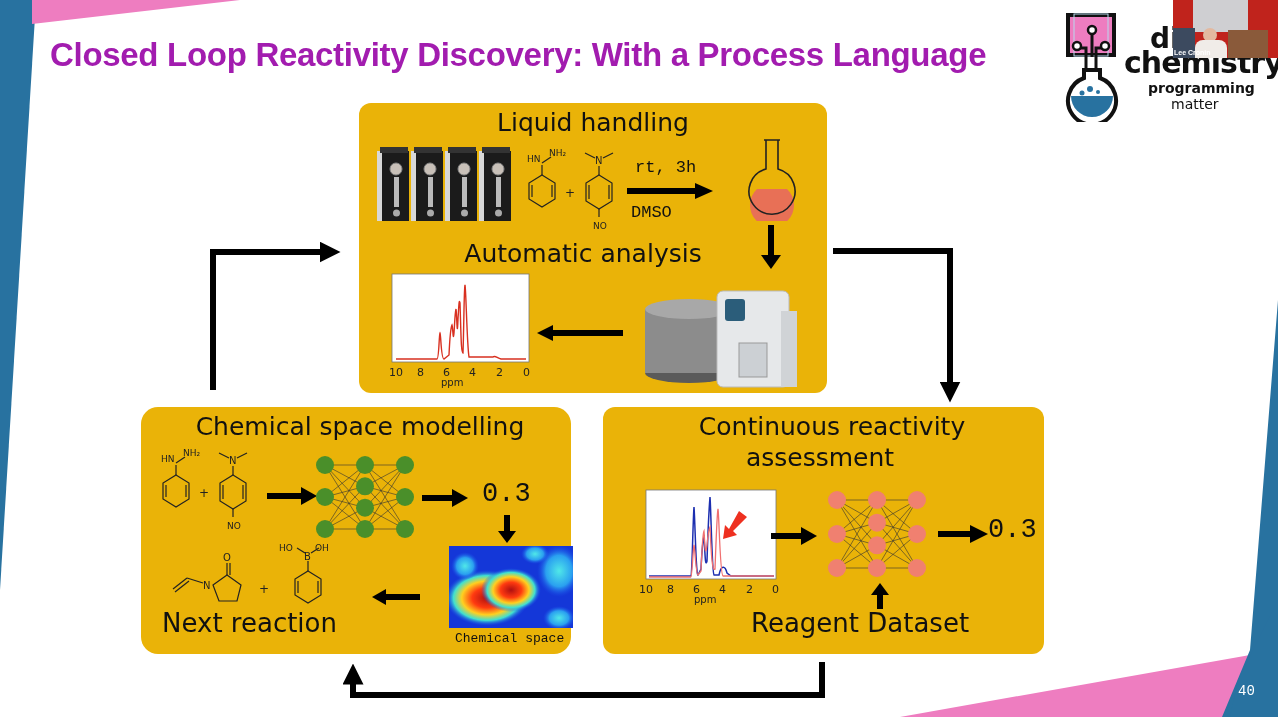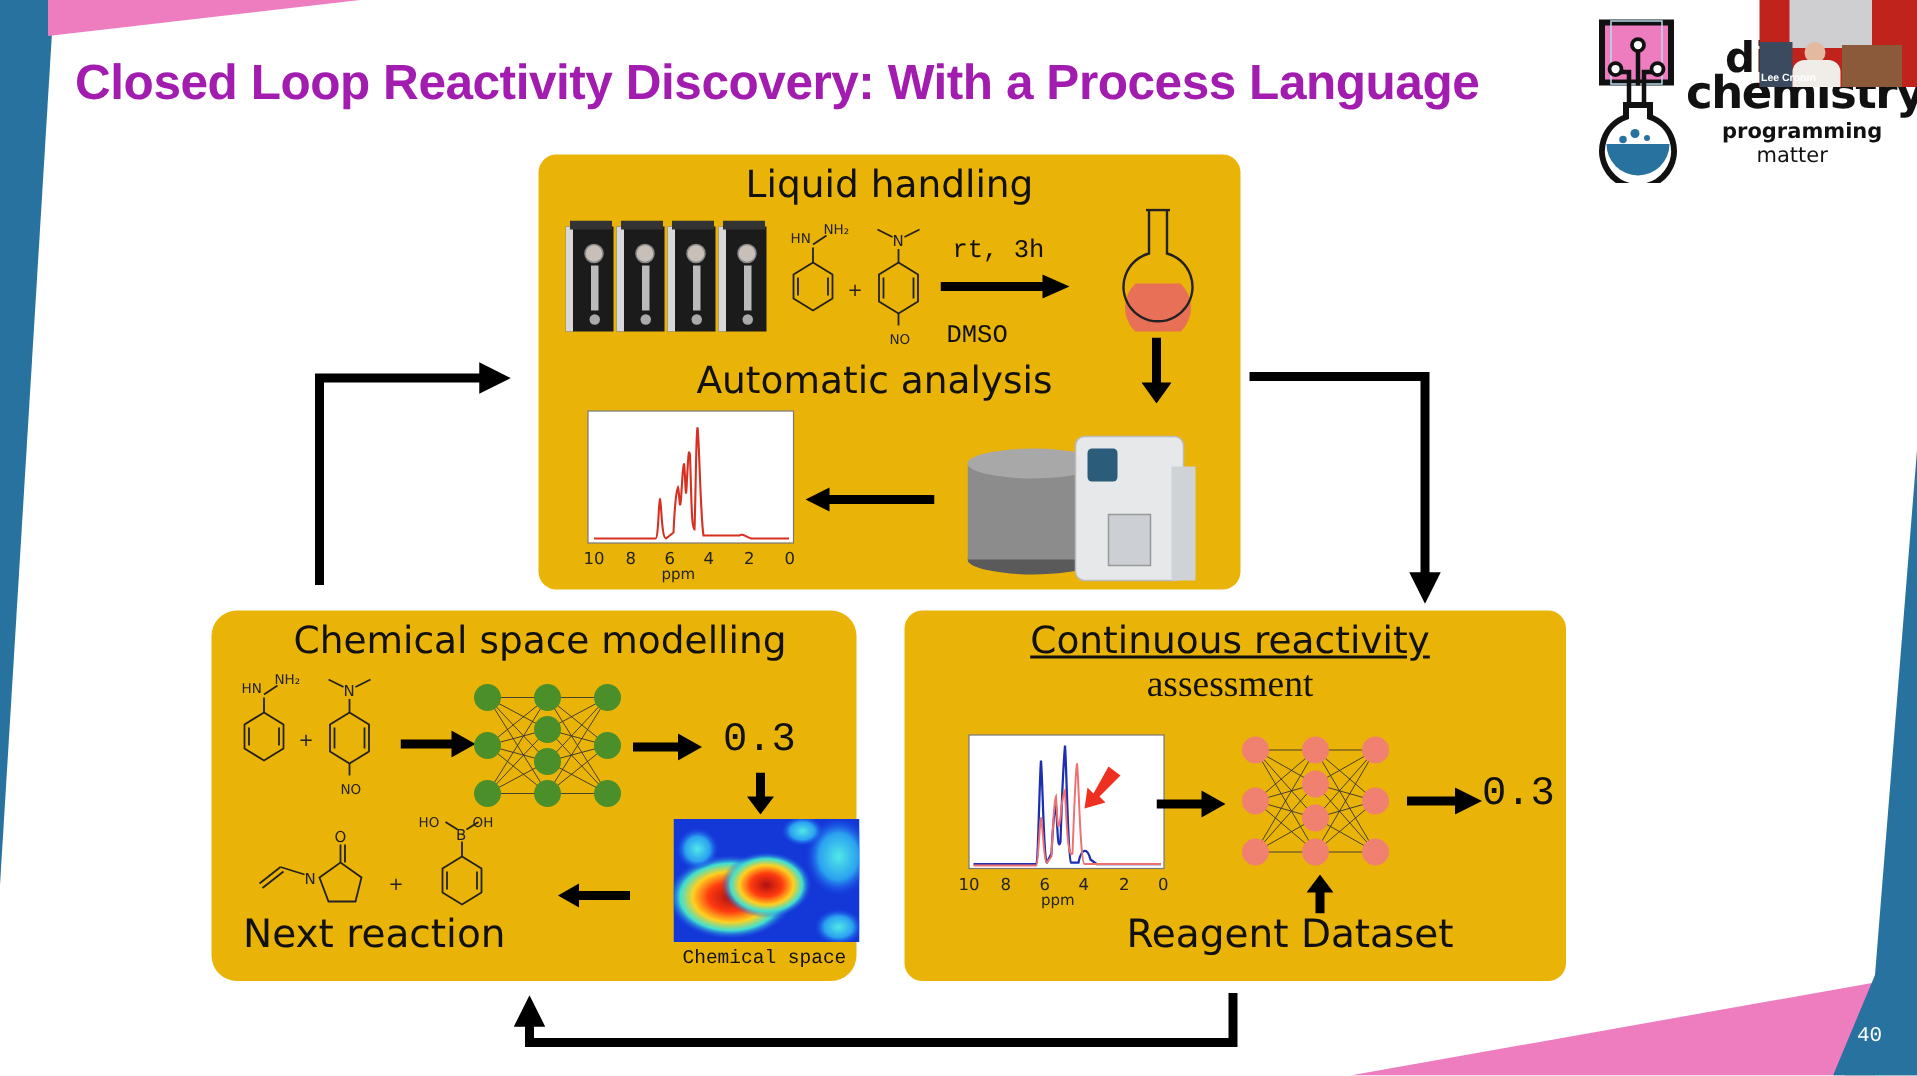--- a/index.html
+++ b/index.html
@@ -103,21 +103,21 @@
     <text x="30" y="11" font-size="9" fill="#222">NH₂</text>
     <text x="76" y="19" font-size="10" fill="#222">N</text>
     <text x="74" y="84" font-size="9" fill="#222">NO</text>
     <text x="46" y="52" font-size="12" fill="#222">+</text>
   </svg>
   <div class="small" style="left:276px;top:55px;font-size:17px;">rt, 3h</div>
   <svg class="abs" style="left:268px;top:80px;" width="86" height="16">
     <rect x="0" y="5" width="70" height="6" fill="#000"></rect>
       <polygon points="68,0 86,8 68,16" fill="#000"></polygon>
   </svg>
-  <div class="small" style="left:272px;top:112px;font-size:17px;">DMSO</div>
+  <div class="small" style="left:272px;top:100px;font-size:17px;">DMSO</div>
 
   <svg class="abs" style="left:384px;top:36px;" width="58" height="82" viewBox="0 0 58 82">
     <path d="M14,50 A22,22 0 1 0 44,50 Z" fill="#e86464" opacity="0.85"></path>
     <path d="M21,1 H37 M23,1 V30 A23,23 0 1 0 35,30 V1" fill="none" stroke="#222" stroke-width="1.6"></path>
   </svg>
   <svg class="abs" style="left:402px;top:122px;" width="20" height="44">
     <rect x="7" y="0" width="6" height="32" fill="#000"></rect>
       <polygon points="0,30 20,30 10,44" fill="#000"></polygon>
   </svg>
 
@@ -283,22 +283,22 @@
     <text x="58" y="20" font-size="10" fill="#222">O</text>
     <text x="94" y="52" font-size="12" fill="#222">+</text>
     <text x="114" y="10" font-size="9" fill="#222">HO</text>
     <text x="139" y="19" font-size="10" fill="#222">B</text>
     <text x="150" y="10" font-size="9" fill="#222">OH</text>
   </svg>
   <div class="ptitle" style="left:21px;top:201px;font-size:26px;">Next reaction</div>
 </div>
 
 <div class="panel" style="left:603px;top:407px;width:441px;height:247px;">
-  <div class="ptitle" style="left:0;width:434px;top:5px;text-decoration:underline;">Continuous reactivity</div>
-  <div class="ptitle" style="left:0;width:434px;top:36px;font-family:Liberation Serif, serif;">assessment</div>
+  <div class="ptitle" style="left:12px;width:434px;top:5px;">Continuous reactivity</div>
+  <div class="ptitle" style="left:0;width:434px;top:36px;">assessment</div>
 
   <svg class="abs" style="left:36px;top:82px;" width="150" height="120" viewBox="0 0 150 120">
     <rect x="7" y="1" width="130" height="89" fill="#fff" stroke="#777" stroke-width="0.8"></rect>
     <path d="M10,87 H52 C53,87 54,30 55,18 C56,30 57,87 59,86 L62,80 C63,60 64,50 65,48 C66,60 66,80 68,72 C69,40 70,20 71,8 C72,20 73,84 75,86 L80,86 C82,76 86,76 88,84 L92,87 H135" fill="none" stroke="#1c2fb0" stroke-width="1.5"></path>
     <path d="M10,88 H52 C53,88 54,60 55,56 C56,60 57,86 59,86 L62,82 C63,58 64,44 65,42 C66,56 66,70 68,56 C69,44 70,40 71,38 C72,60 73,84 76,80 C77,54 78,24 79,20 C80,24 81,86 84,87 H135" fill="none" stroke="#f07070" stroke-width="1.3"></path>
     <polygon points="100,22 108,28 94,42 98,46 84,50 86,36 90,40" fill="#ee3020"></polygon>
     <g font-size="11" fill="#222">
       <text x="0" y="104">10</text>
       <text x="28" y="104">8</text>
       <text x="54" y="104">6</text>

